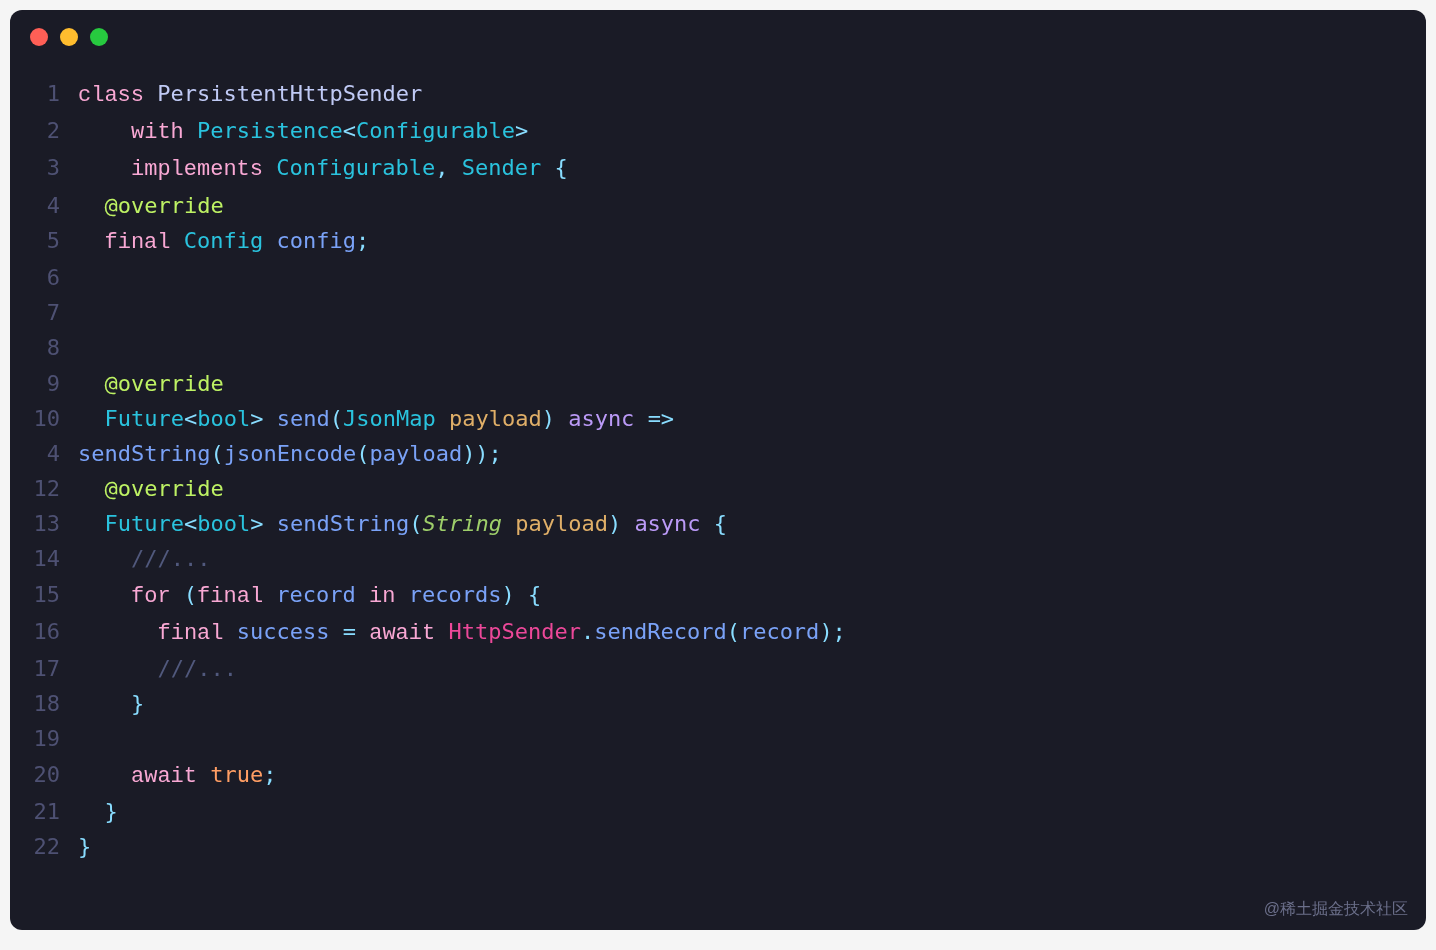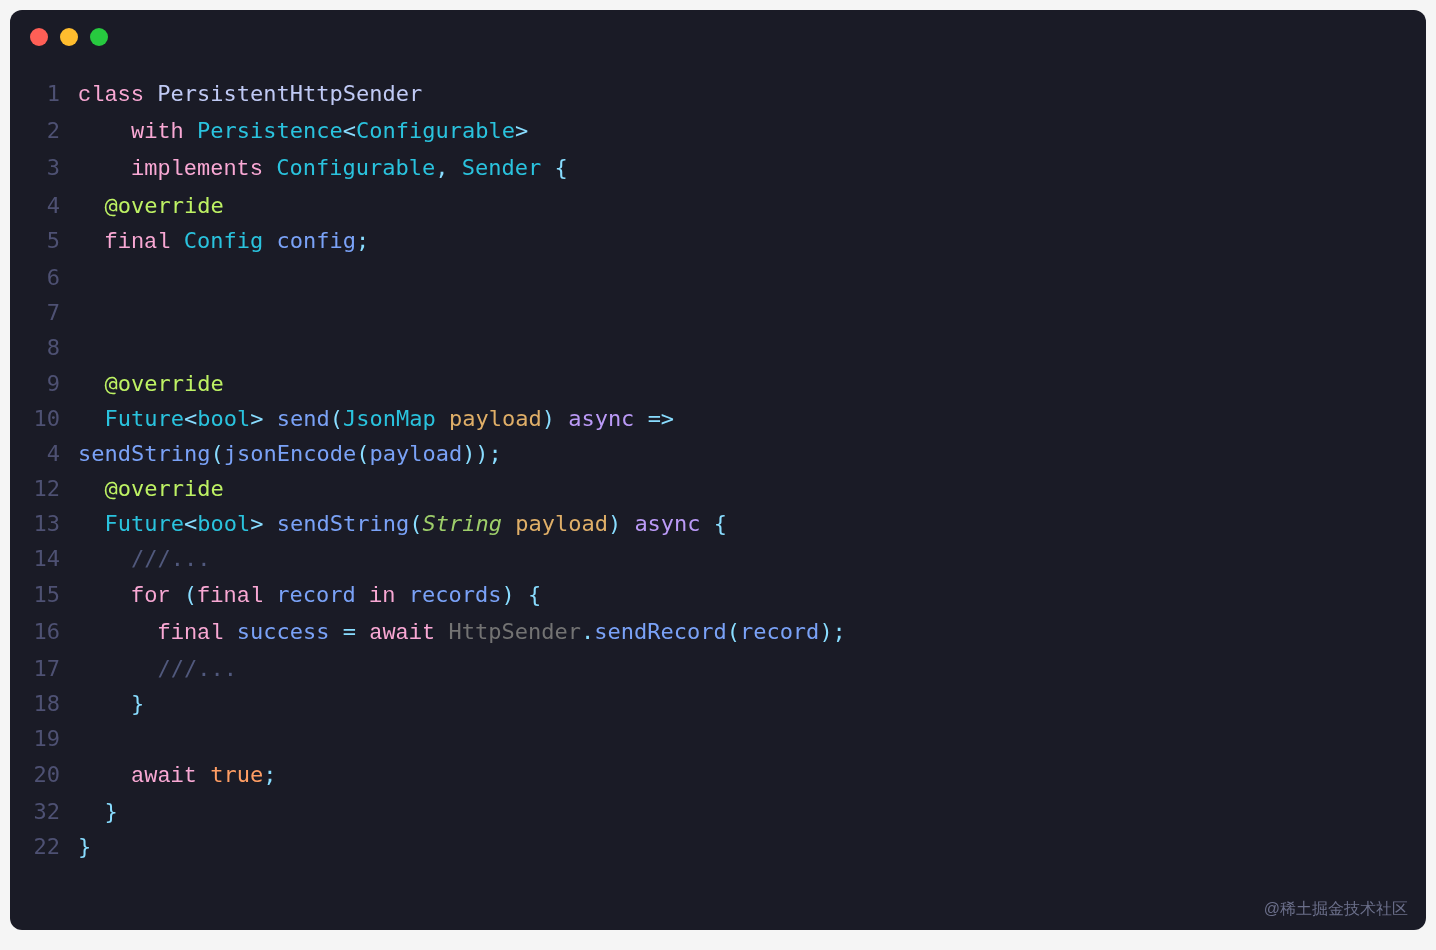--- a/index.html
+++ b/index.html
@@ -57,21 +57,21 @@
   .c-ident   { color: #7aa2f7; } 
   .c-method  { color: #7aa2f7; }
   .c-punct   { color: #89ddff; } 
   .c-plain   { color: #c0caf5; }
   .c-annot   { color: #bef264; } 
   .c-comment { color: #51597d; }
   .c-this    { color: #f7768e; } 
   .c-true    { color: #ff9e64; } 
   .c-async   { color: #bb9af7; }
   .c-call    { color: #7aa2f7; }
-  .c-static  { color: #737373; }
+  .c-static  { color: #ec4899; }
   .c-yellow  { color: #e0af68; }
   .c-green   { color: #9ece6a; font-style: italic; }
   .watermark {
     position: absolute;
     bottom: 10px;
     right: 18px;
     color: #6b6f8a;
     font-size: 16px;
     font-family: -apple-system, sans-serif;
   }
@@ -99,17 +99,17 @@
       <div class="line"><span class="lineno">4</span><span class="code"><span class="c-method">sendString</span><span class="c-punct">(</span><span class="c-call">jsonEncode</span><span class="c-punct">(</span><span class="c-ident">payload</span><span class="c-punct">));</span></span></div>
       <div class="line"><span class="lineno">12</span><span class="code"><span class="c-plain">  </span><span class="c-annot">@override</span></span></div>
       <div class="line"><span class="lineno">13</span><span class="code"><span class="c-plain">  </span><span class="c-type">Future</span><span class="c-punct">&lt;</span><span class="c-type">bool</span><span class="c-punct">&gt;</span><span class="c-plain"> </span><span class="c-method">sendString</span><span class="c-punct">(</span><span class="c-green">String</span><span class="c-plain"> </span><span class="c-yellow">payload</span><span class="c-punct">)</span><span class="c-plain"> </span><span class="c-async">async</span><span class="c-plain"> </span><span class="c-punct">{</span></span></div>
       <div class="line"><span class="lineno">14</span><span class="code"><span class="c-plain">    </span><span class="c-comment">///...</span></span></div>
       <div class="line"><span class="lineno">15</span><span class="code"><span class="c-plain">    </span><span class="c-keyword">for</span><span class="c-plain"> </span><span class="c-punct">(</span><span class="c-keyword">final</span><span class="c-plain"> </span><span class="c-ident">record</span><span class="c-plain"> </span><span class="c-keyword">in</span><span class="c-plain"> </span><span class="c-ident">records</span><span class="c-punct">)</span><span class="c-plain"> </span><span class="c-punct">{</span></span></div>
       <div class="line"><span class="lineno">16</span><span class="code"><span class="c-plain">      </span><span class="c-keyword">final</span><span class="c-plain"> </span><span class="c-ident">success</span><span class="c-plain"> </span><span class="c-punct">=</span><span class="c-plain"> </span><span class="c-keyword">await</span><span class="c-plain"> </span><span class="c-static">HttpSender</span><span class="c-punct">.</span><span class="c-method">sendRecord</span><span class="c-punct">(</span><span class="c-ident">record</span><span class="c-punct">);</span></span></div>
       <div class="line"><span class="lineno">17</span><span class="code"><span class="c-plain">      </span><span class="c-comment">///...</span></span></div>
       <div class="line"><span class="lineno">18</span><span class="code"><span class="c-plain">    </span><span class="c-punct">}</span></span></div>
       <div class="line"><span class="lineno">19</span><span class="code"></span></div>
       <div class="line"><span class="lineno">20</span><span class="code"><span class="c-plain">    </span><span class="c-keyword">await</span><span class="c-plain"> </span><span class="c-true">true</span><span class="c-punct">;</span></span></div>
-      <div class="line"><span class="lineno">32</span><span class="code"><span class="c-plain">  </span><span class="c-punct">}</span></span></div>
+      <div class="line"><span class="lineno">21</span><span class="code"><span class="c-plain">  </span><span class="c-punct">}</span></span></div>
       <div class="line"><span class="lineno">22</span><span class="code"><span class="c-punct">}</span></span></div>
     </div>
   <div class="watermark">@稀土掘金技术社区</div>
 </div>
 
 </body></html>

